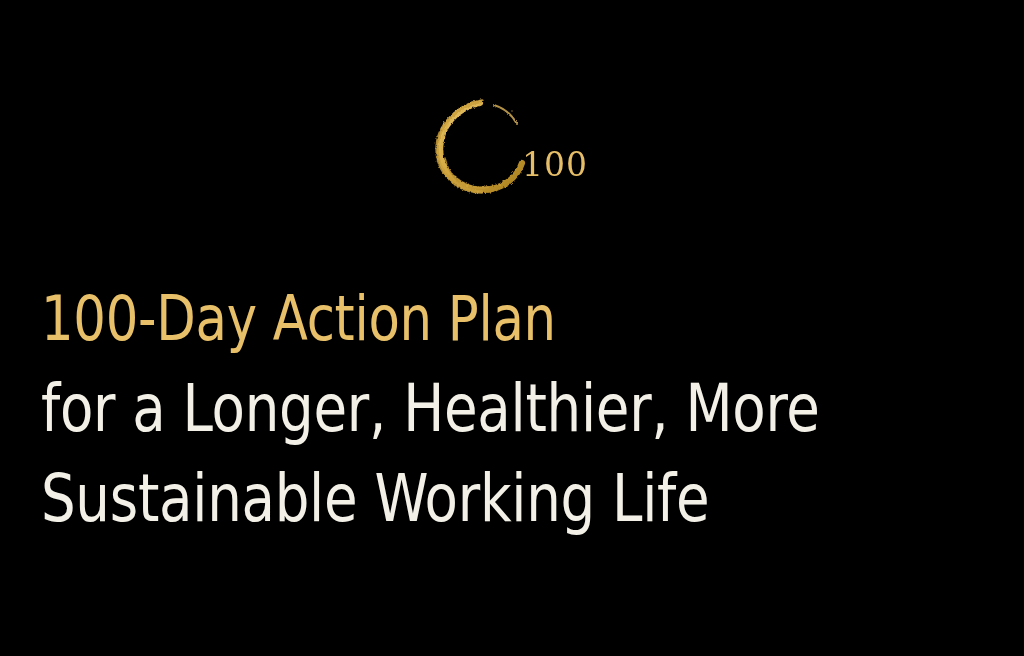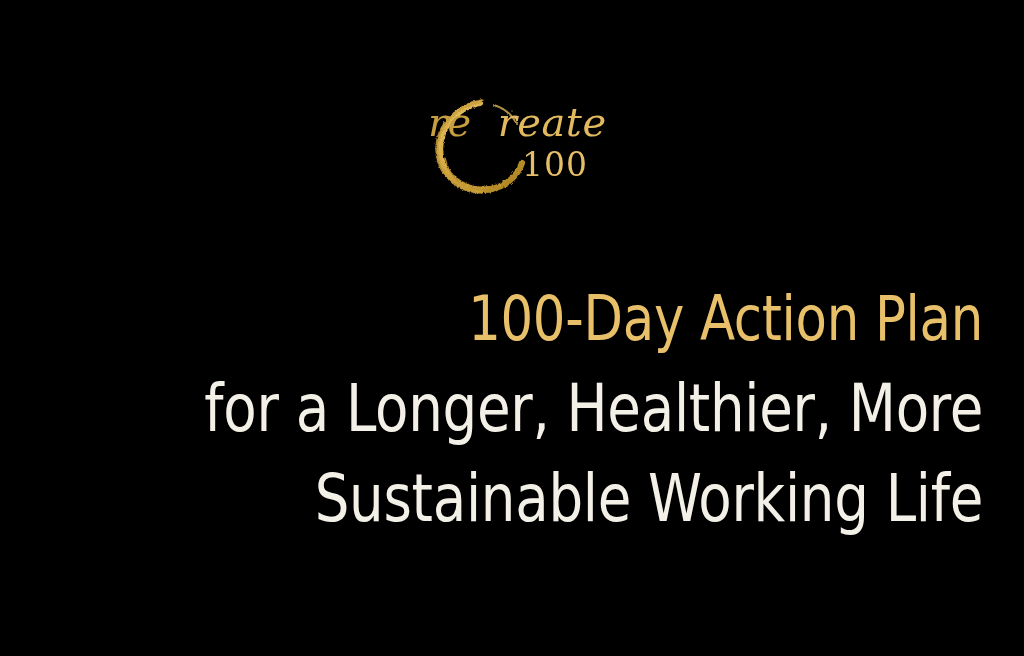--- a/index.html
+++ b/index.html
@@ -79,21 +79,21 @@
     white-space: nowrap;
     text-align: right;
   }
 
   
   .title-block {
     position: absolute;
     left: 0;
     right: 0;
     top: 274px;
-    text-align: right;
+    text-align: left;
   }
   .headline {
     font-family: "Liberation Sans Narrow", "DejaVu Sans Condensed", "Liberation Sans", sans-serif;
     font-stretch: condensed;
     font-size: 62px;
     font-weight: 400;
     line-height: 90px;
     letter-spacing: -0.3px;
     color: #E8C069;
     white-space: nowrap;
@@ -160,23 +160,20 @@
           <circle cx="42" cy="27" r="0.8"></circle>
           <circle cx="55" cy="100" r="0.9"></circle>
           <circle cx="88" cy="99" r="0.8"></circle>
           <circle cx="100" cy="25" r="0.7"></circle>
           <circle cx="38" cy="34" r="0.7"></circle>
           <circle cx="66" cy="106" r="0.8"></circle>
           <circle cx="25" cy="66" r="0.7"></circle>
         </g>
       </svg>
 
-      <div class="logo-word">
-        <span class="lw-re">re</span><span class="lw-c">c</span><span class="lw-reate">reate</span>
-      </div>
 
       <div class="logo-100">100</div>
     </div>
   </div>
 
   <div class="title-block">
     <div class="headline">100-Day Action Plan</div>
     <div class="subline">for a Longer, Healthier, More</div>
     <div class="subline">Sustainable Working Life</div>
   </div>

